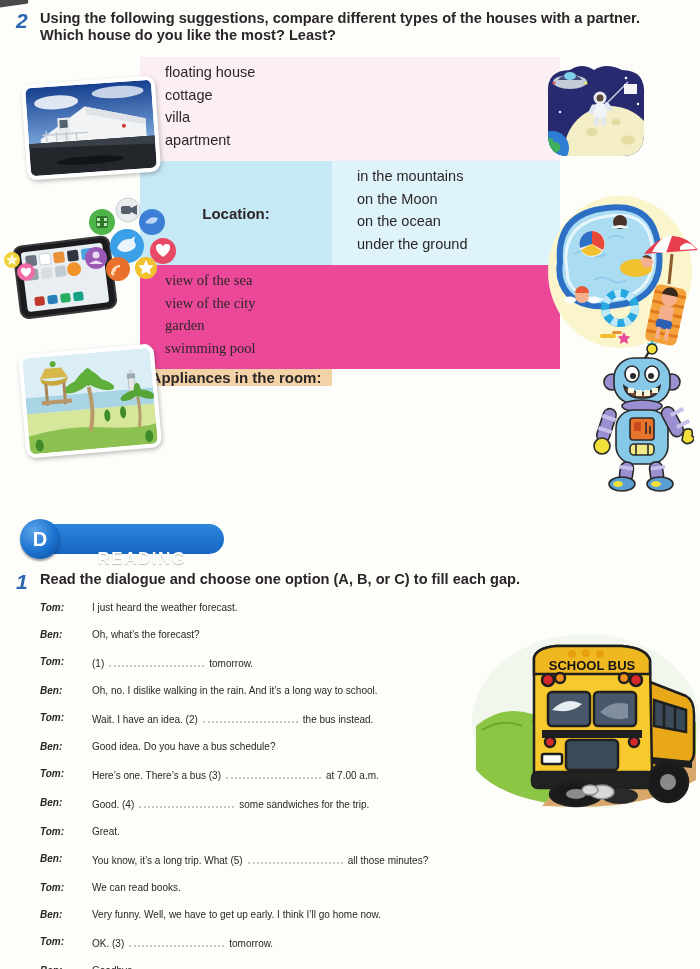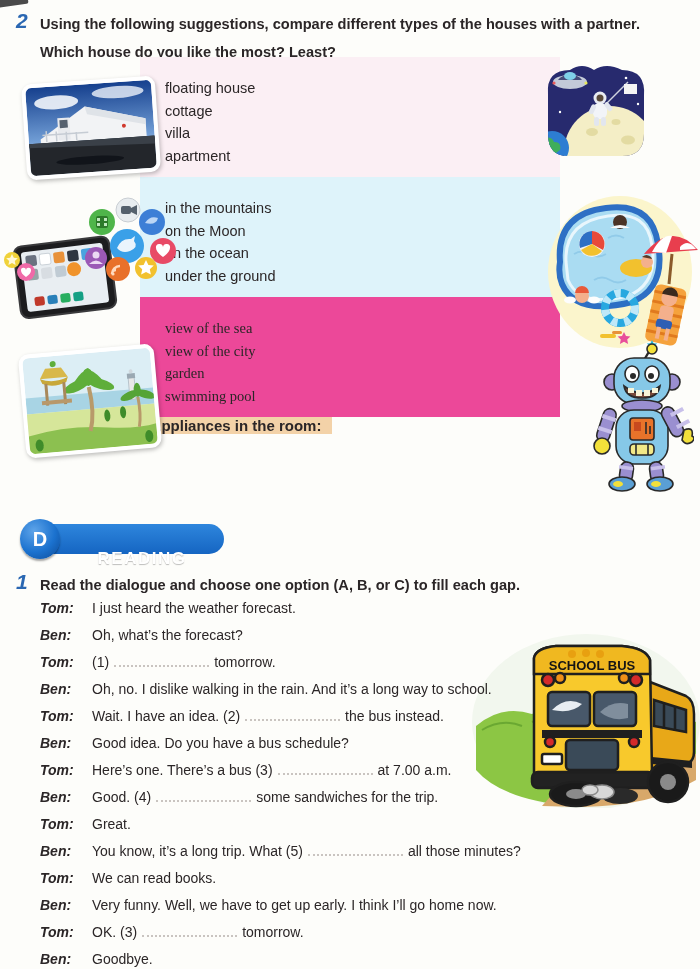--- a/index.html
+++ b/index.html
@@ -10,31 +10,31 @@
     color:#2b2627;
   }
   .abs{position:absolute;}
   
   .ex-head{display:flex;align-items:flex-start;}
   .ex-num{
     font-weight:bold;font-style:italic;font-size:21px;line-height:21px;
     color:#2a67b2;width:24px;flex:0 0 24px;
   }
   .ex-instr{
-    margin:0;font-weight:bold;font-size:14.6px;line-height:28px;color:#2b2627;
+    margin:0;font-weight:bold;font-size:14.6px;line-height:17px;color:#2b2627;
   }
   
   .housetable{left:140px;top:57px;width:420px;}
   .trow{display:flex;}
   .tlabel-cell{width:192px;flex:0 0 192px;display:flex;align-items:center;justify-content:center;}
   .tlabel{font-weight:bold;font-size:15px;color:#2b2627;}
   .titems-cell{width:228px;flex:1;}
   .titems{
     white-space:pre-line;font-size:14.5px;line-height:22.5px;
-    padding:20px 0 10px 25px;color:#2b2627;
+    padding:4px 0 10px 25px;color:#2b2627;
   }
   
   .secD{left:12px;top:519px;width:210px;height:42px;}
   .secD-pill{
     position:absolute;left:26px;top:5px;width:186px;height:30px;border-radius:15px;
     background:linear-gradient(#2e86dd,#1565c2);
     display:flex;align-items:center;justify-content:center;
   }
   .secD-pill span{
     color:#fff;font-weight:bold;font-size:17px;letter-spacing:1.5px;padding-left:22px;
@@ -43,21 +43,21 @@
   }
   .secD-circle{
     position:absolute;left:8px;top:0;width:40px;height:40px;border-radius:50%;
     background:radial-gradient(circle at 35% 30%,#5ea4e9,#1b72cf 55%,#0d4a96);
     box-shadow:0 2px 2px rgba(0,0,0,.35);
     display:flex;align-items:center;justify-content:center;
   }
   .secD-circle span{color:#fff;font-weight:bold;font-size:20px;}
   
   .dialogue{left:40px;top:599px;width:530px;}
-  .dline{display:flex;margin-bottom:9px;font-size:14px;line-height:18px;}
+  .dline{display:flex;margin-bottom:9px;font-size:10px;line-height:18px;}
   .speaker{font-weight:bold;font-style:italic;flex:0 0 52px;width:52px;color:#2b2627;}
   .dtext{flex:1;}
   .gap{
     display:inline-block;width:95px;height:12px;
     border-bottom:2px dotted #c9c4c0;margin:0 5px;
   }
   
   .photo-card{
     background:#fff;border-radius:10px;padding:4px;
     box-shadow:1px 2px 4px rgba(0,0,0,.25);
@@ -83,20 +83,23 @@
     <div class="trow">
       <div class="titems-cell" style="background: rgb(251, 239, 244);">
         <div class="titems">floating house
 cottage
 villa
 apartment</div>
       </div>
     </div>
 
     <div class="trow">
+      <div class="tlabel-cell" style="background: rgb(197, 233, 245);">
+        <span class="tlabel">Location:</span>
+      </div>
       <div class="titems-cell" style="background: rgb(222, 243, 250);">
         <div class="titems">in the mountains
 on the Moon
 on the ocean
 under the ground</div>
       </div>
     </div>
 
     <div class="trow">
       <div class="titems-cell" style="background: #ec4899; font-family: Liberation Serif, serif;">

